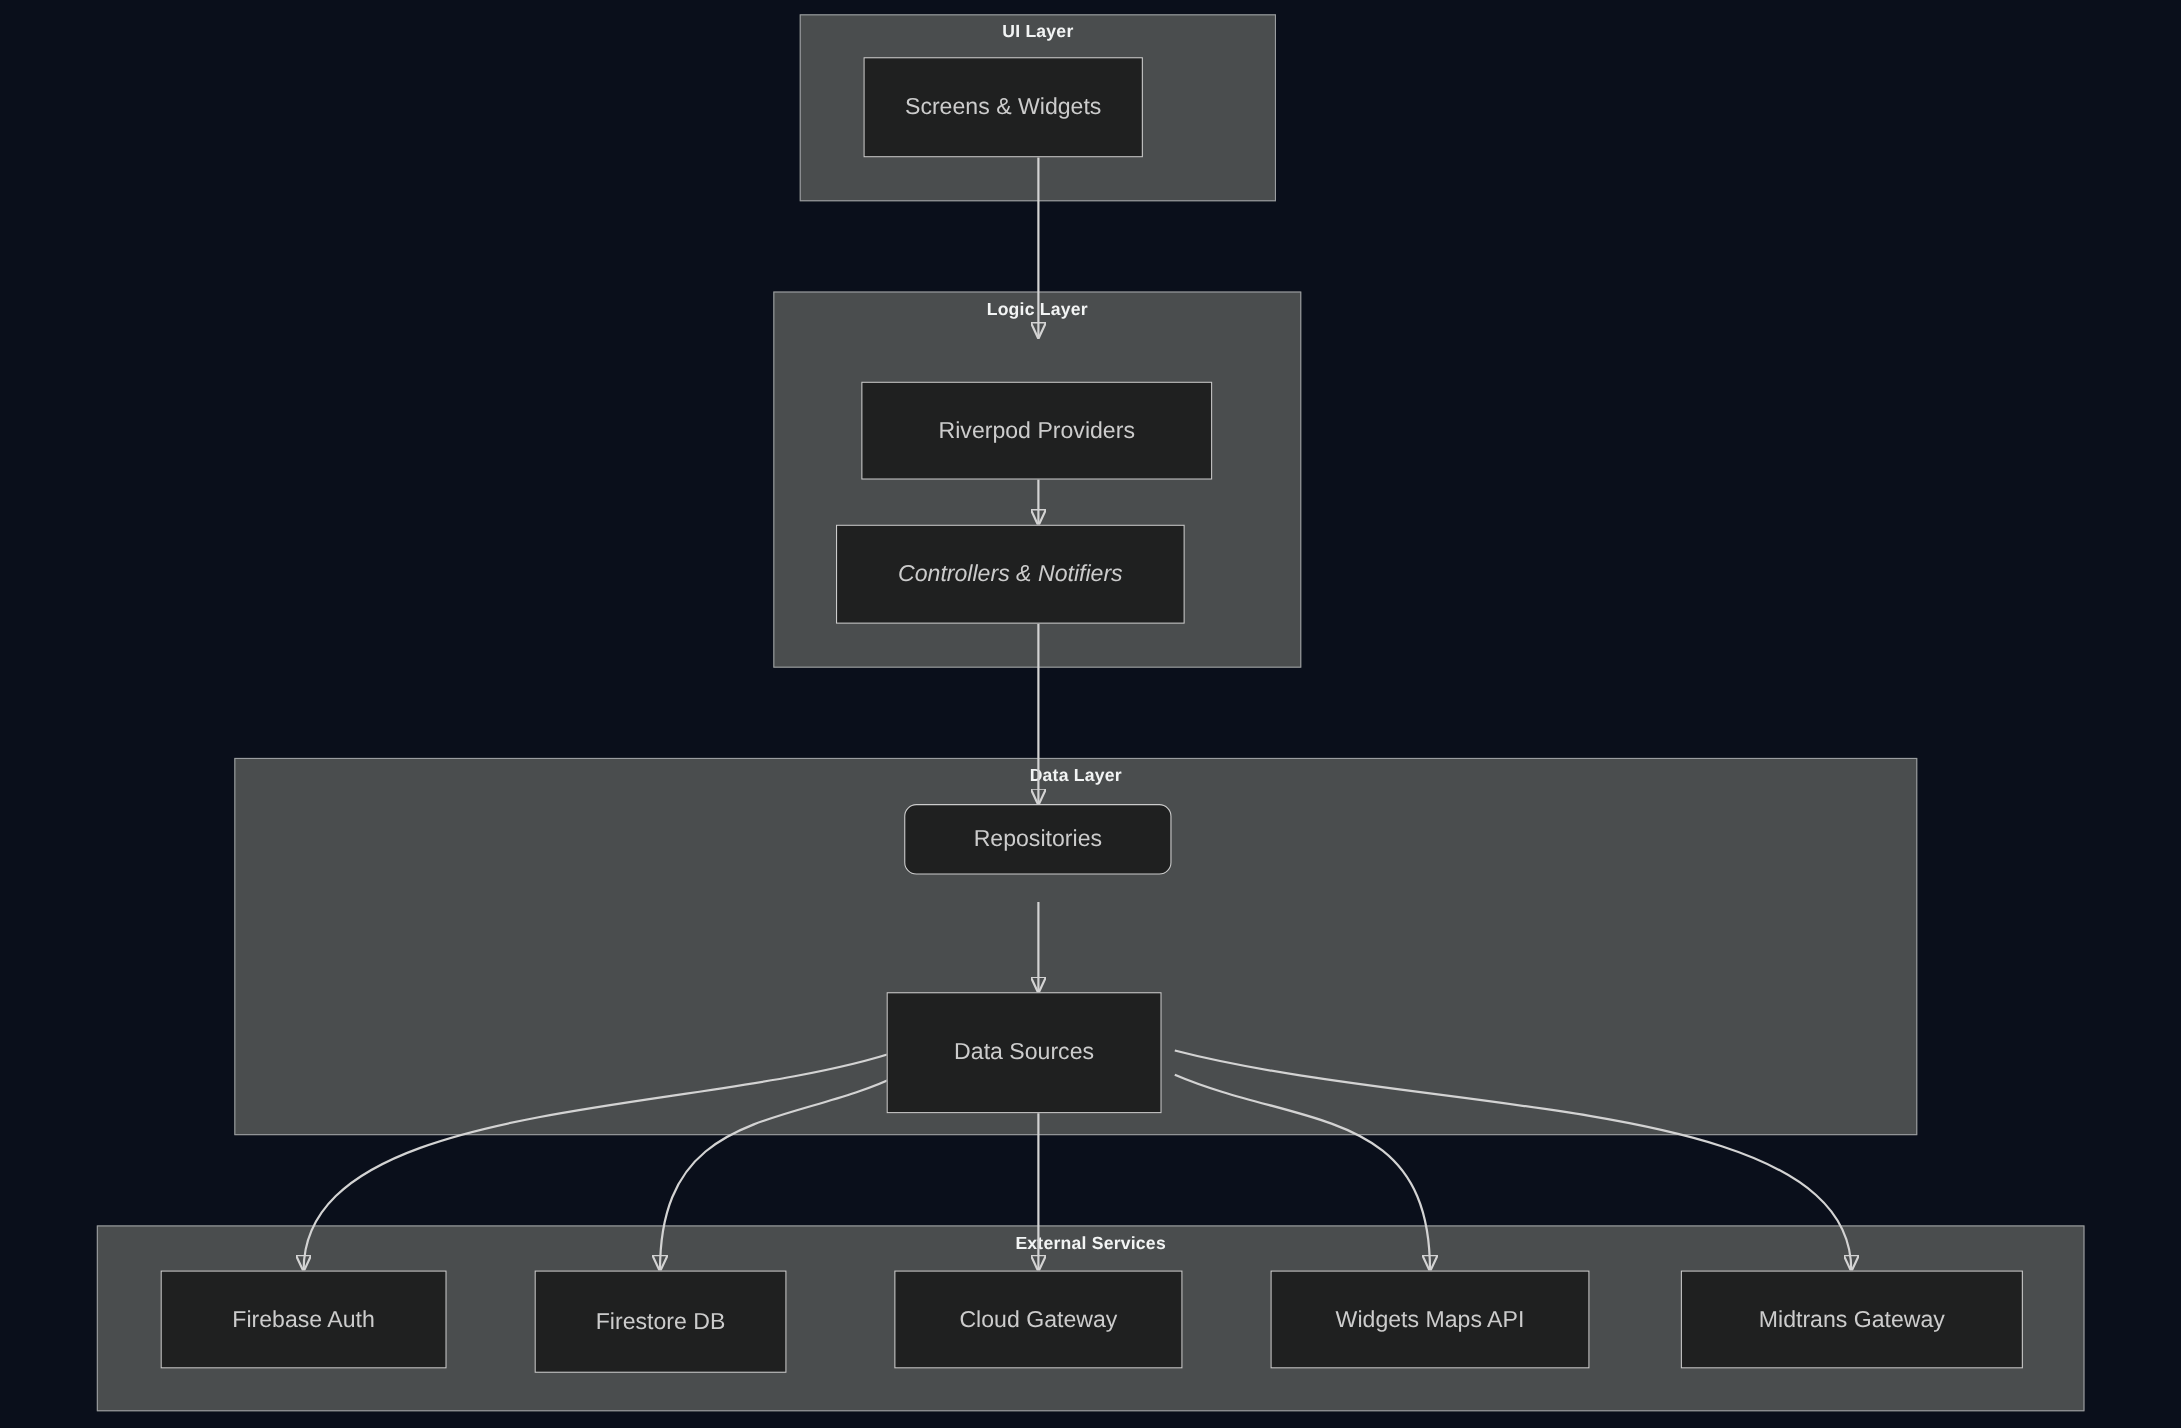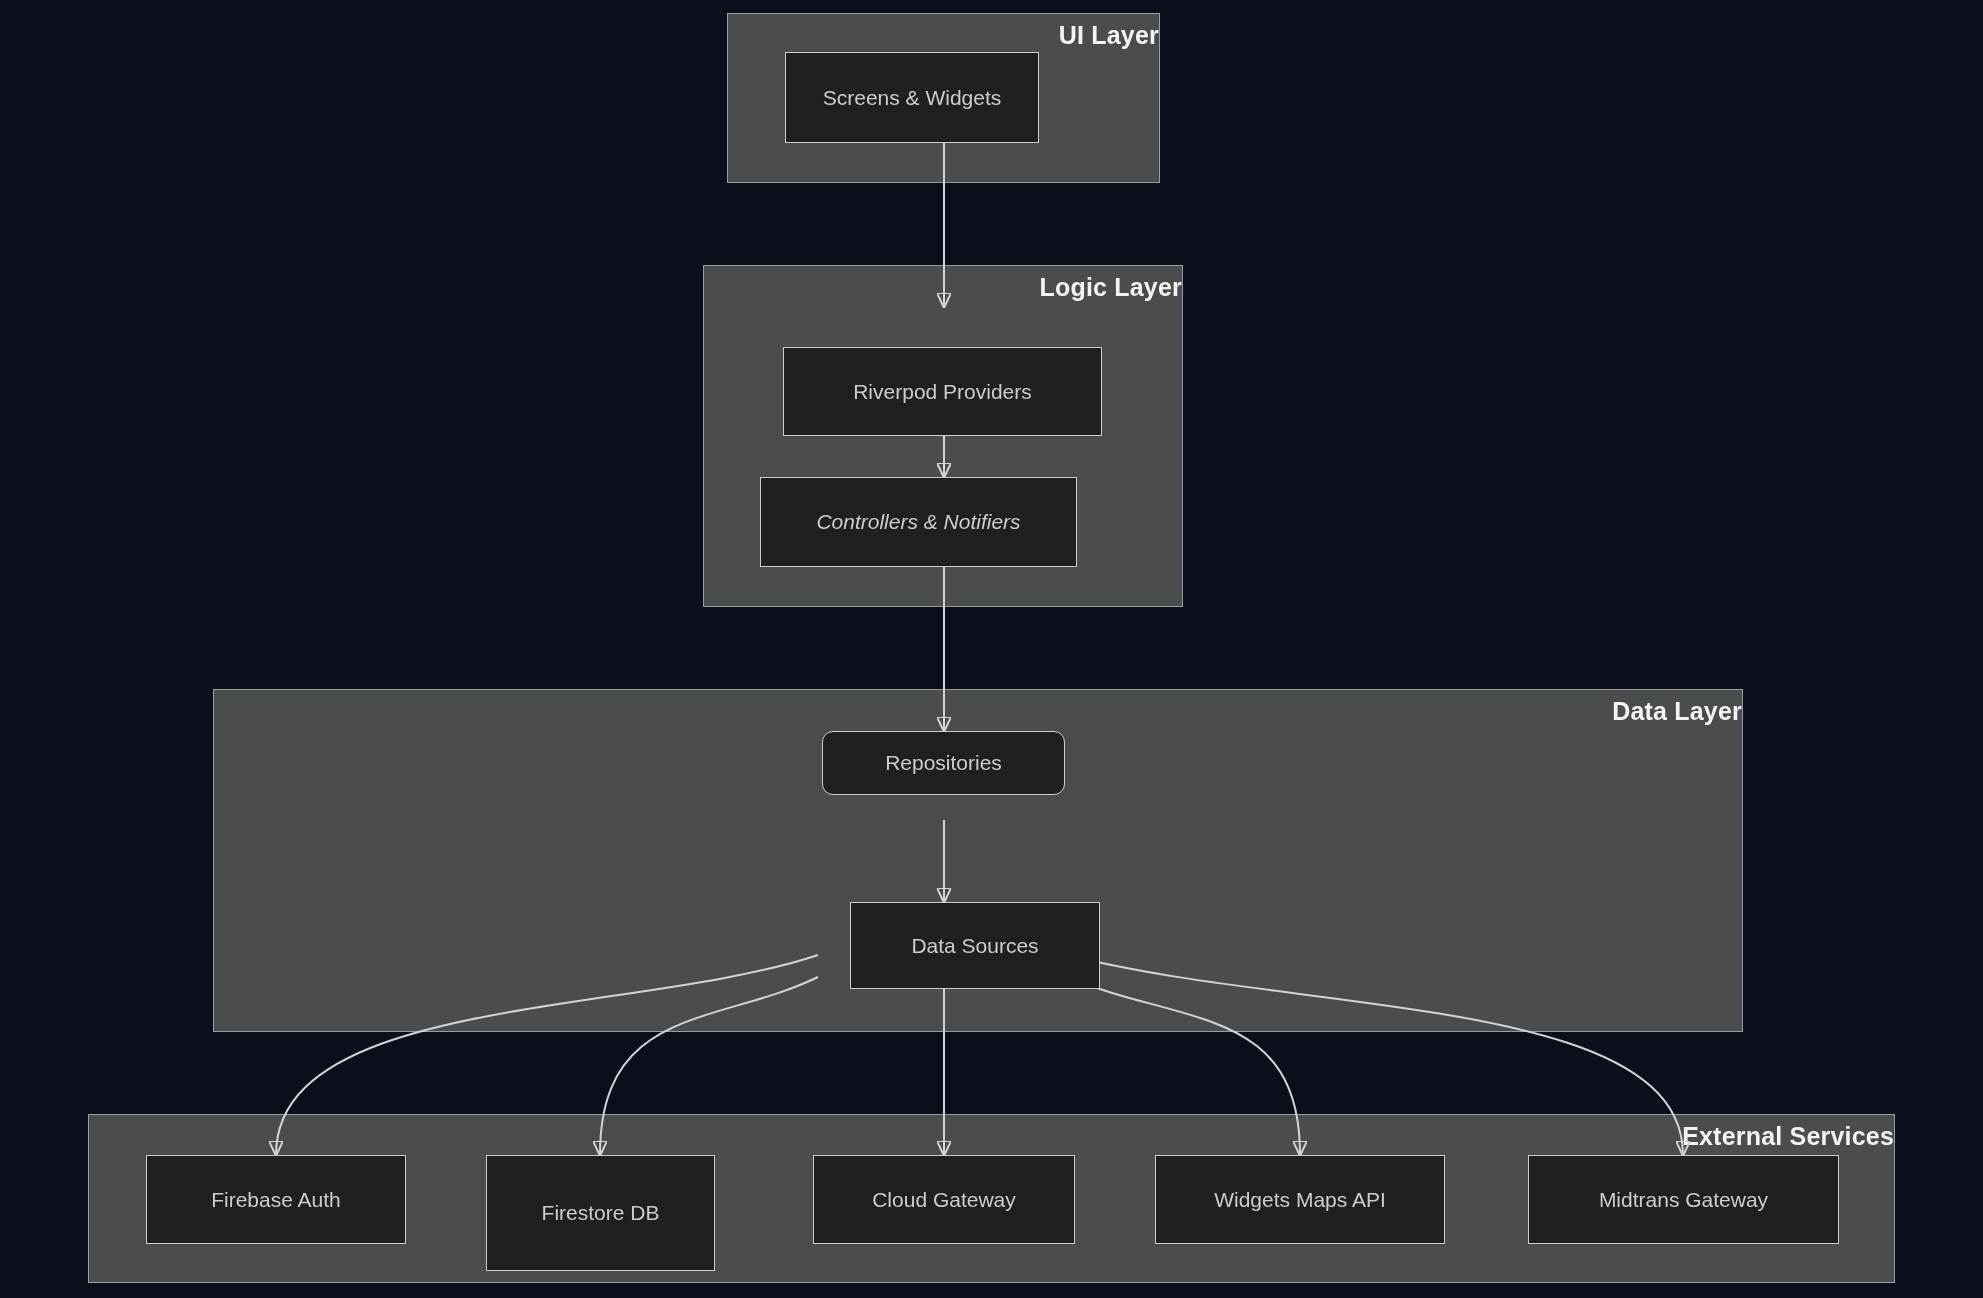--- a/index.html
+++ b/index.html
@@ -23,23 +23,23 @@
   .cluster{
     position:absolute;
     background:var(--cluster-fill);
     border:1px solid var(--cluster-border);
     box-sizing:border-box;
     z-index:1;
   }
   .cluster-title{
     position:absolute;
     top:7px;left:0;right:0;
-    text-align:right;
+    text-align:center;
     color:var(--title-text);
-    font-size:25px;
+    font-size:16px;
     font-weight:700;
     letter-spacing:.2px;
   }
   .edges{
     position:absolute;inset:0;
     z-index:2;
   }
   .edges path{
     fill:none;
     stroke:var(--edge);
@@ -107,29 +107,29 @@
   </div>
 
   <div class="node" style="left:760px;top:477px;width:317px;height:90px;font-style:italic;">
     <span class="node-label">Controllers &amp; Notifiers</span>
   </div>
 
   <div class="node" style="left:822px;top:731px;width:243px;height:64px;border-radius:11px;">
     <span class="node-label">Repositories</span>
   </div>
 
-  <div class="node" style="left:850px;top:902px;width:250px;height:87px;">
+  <div class="node" style="left:806px;top:902px;width:250px;height:110px;">
     <span class="node-label">Data Sources</span>
   </div>
 
   <div class="node" style="left:146px;top:1155px;width:260px;height:89px;">
     <span class="node-label">Firebase Auth</span>
   </div>
 
-  <div class="node" style="left:486px;top:1155px;width:229px;height:116px;">
+  <div class="node" style="left:486px;top:1155px;width:229px;height:93px;">
     <span class="node-label">Firestore DB</span>
   </div>
 
   <div class="node" style="left:813px;top:1155px;width:262px;height:89px;">
     <span class="node-label">Cloud Gateway</span>
   </div>
 
   <div class="node" style="left:1155px;top:1155px;width:290px;height:89px;">
     <span class="node-label">Widgets Maps API</span>
   </div>

